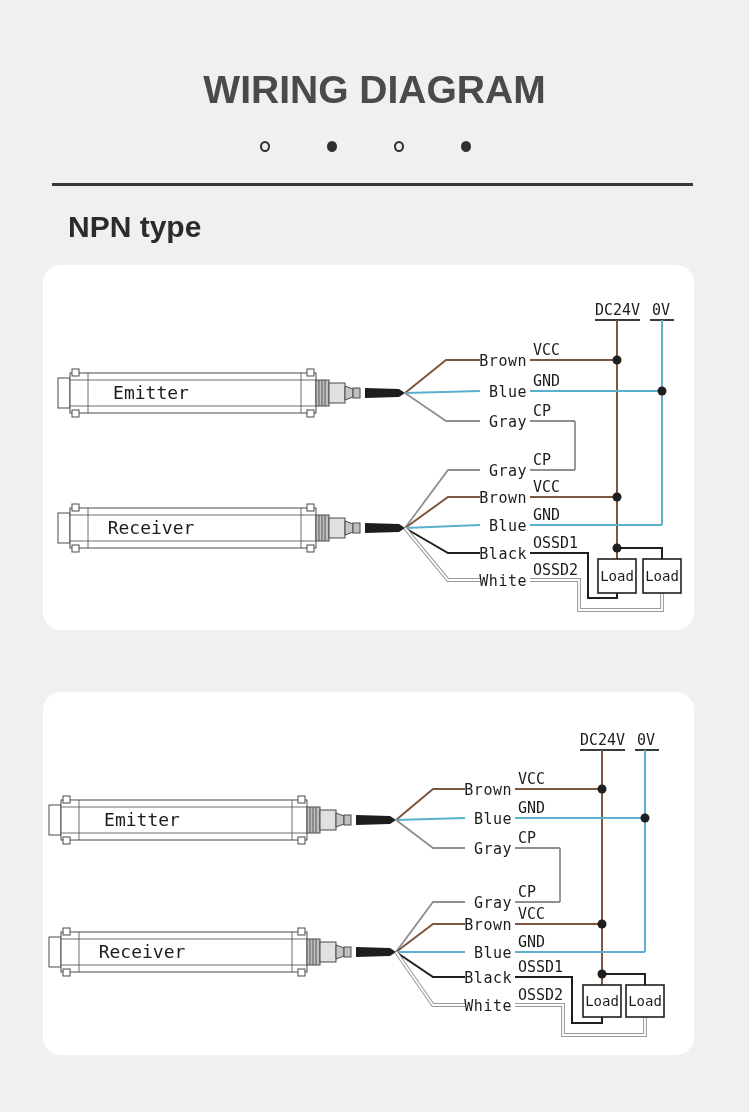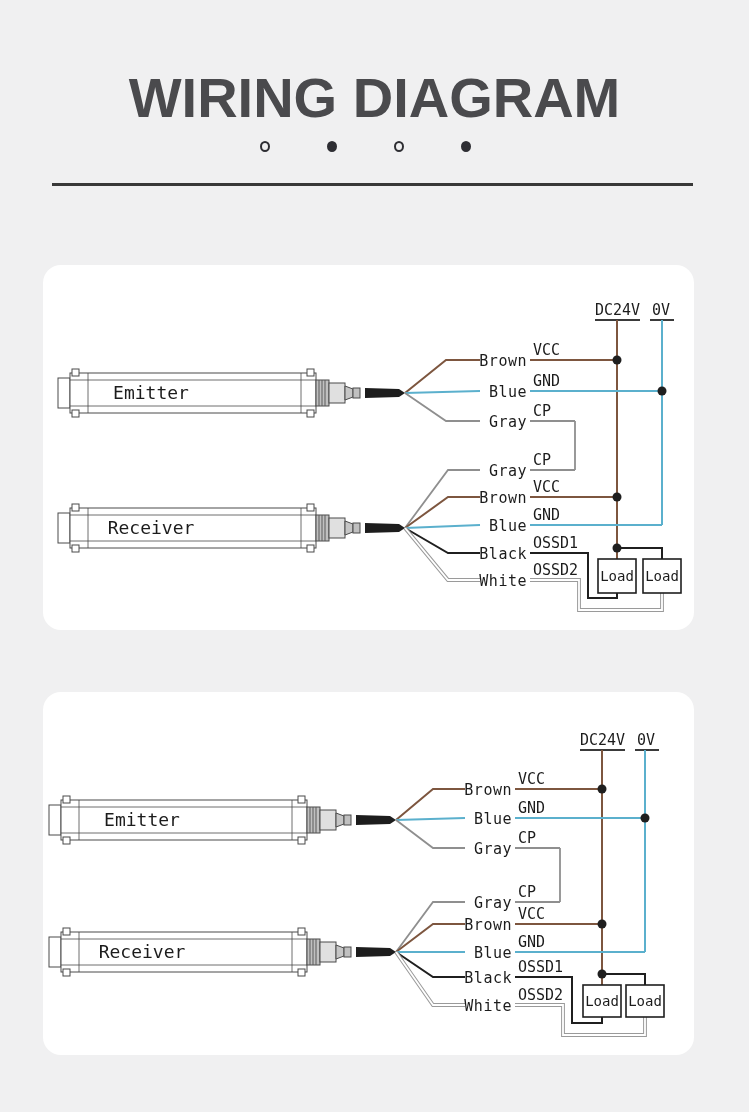--- a/index.html
+++ b/index.html
@@ -7,21 +7,21 @@
     --black-wire:#1f1f1f; --white-wire-outline:#9a9a9a; --junction-dot:#1f1f1f;
     --title-color:#4a4a4d; --heading-color:#2b2b2b; --background:#f0f0f1;
     --panel:#ffffff; --divider:#383838; --outline:#4a4a4a;
   }
   *{margin:0;padding:0;box-sizing:border-box}
   html,body{width:749px}
   body{background:var(--background);font-family:"Liberation Sans",sans-serif}
   .page{position:relative;width:749px;height:1112px;background:var(--background);overflow:hidden}
 
   .title{position:absolute;top:70px;left:0;width:749px;text-align:center;
-    font-size:56px;font-weight:bold;font-stretch:condensed;color:var(--title-color);
+    font-size:39px;font-weight:bold;font-stretch:condensed;color:var(--title-color);
     letter-spacing:0px;line-height:1;white-space:nowrap}
 
   .dots{position:absolute;top:141px;left:260px;display:flex;gap:57px;align-items:center}
   .dot{width:10px;height:11px;border-radius:50%;border:2px solid #2e2e33;background:transparent;cursor:pointer}
   .dot[data-state="filled"]{background:#2e2e33}
 
   .divider{position:absolute;top:183px;left:52px;width:641px;height:2.5px;background:var(--divider)}
 
   .heading{position:absolute;left:68px;font-size:30px;font-weight:bold;color:var(--heading-color);line-height:1;white-space:nowrap}
   .h-npn{top:212px}
@@ -67,20 +67,21 @@
 
   <div class="dots">
     <span class="dot" data-state="outline"></span>
     <span class="dot" data-state="filled"></span>
     <span class="dot" data-state="outline"></span>
     <span class="dot" data-state="filled"></span>
   </div>
 
   <div class="divider"></div>
 
+  <h2 class="heading h-npn">NPN type</h2>
 
   <div class="panel panel-npn">
     <svg width="651" height="365" viewBox="0 0 651 365">
 
       <g>
         <text class="t" x="552" y="50">DC24V</text>
         <path class="rail-underline" d="M552,55 H597"></path>
         <path class="w-brown" d="M574,55 V294"></path>
       </g>
       <g>

